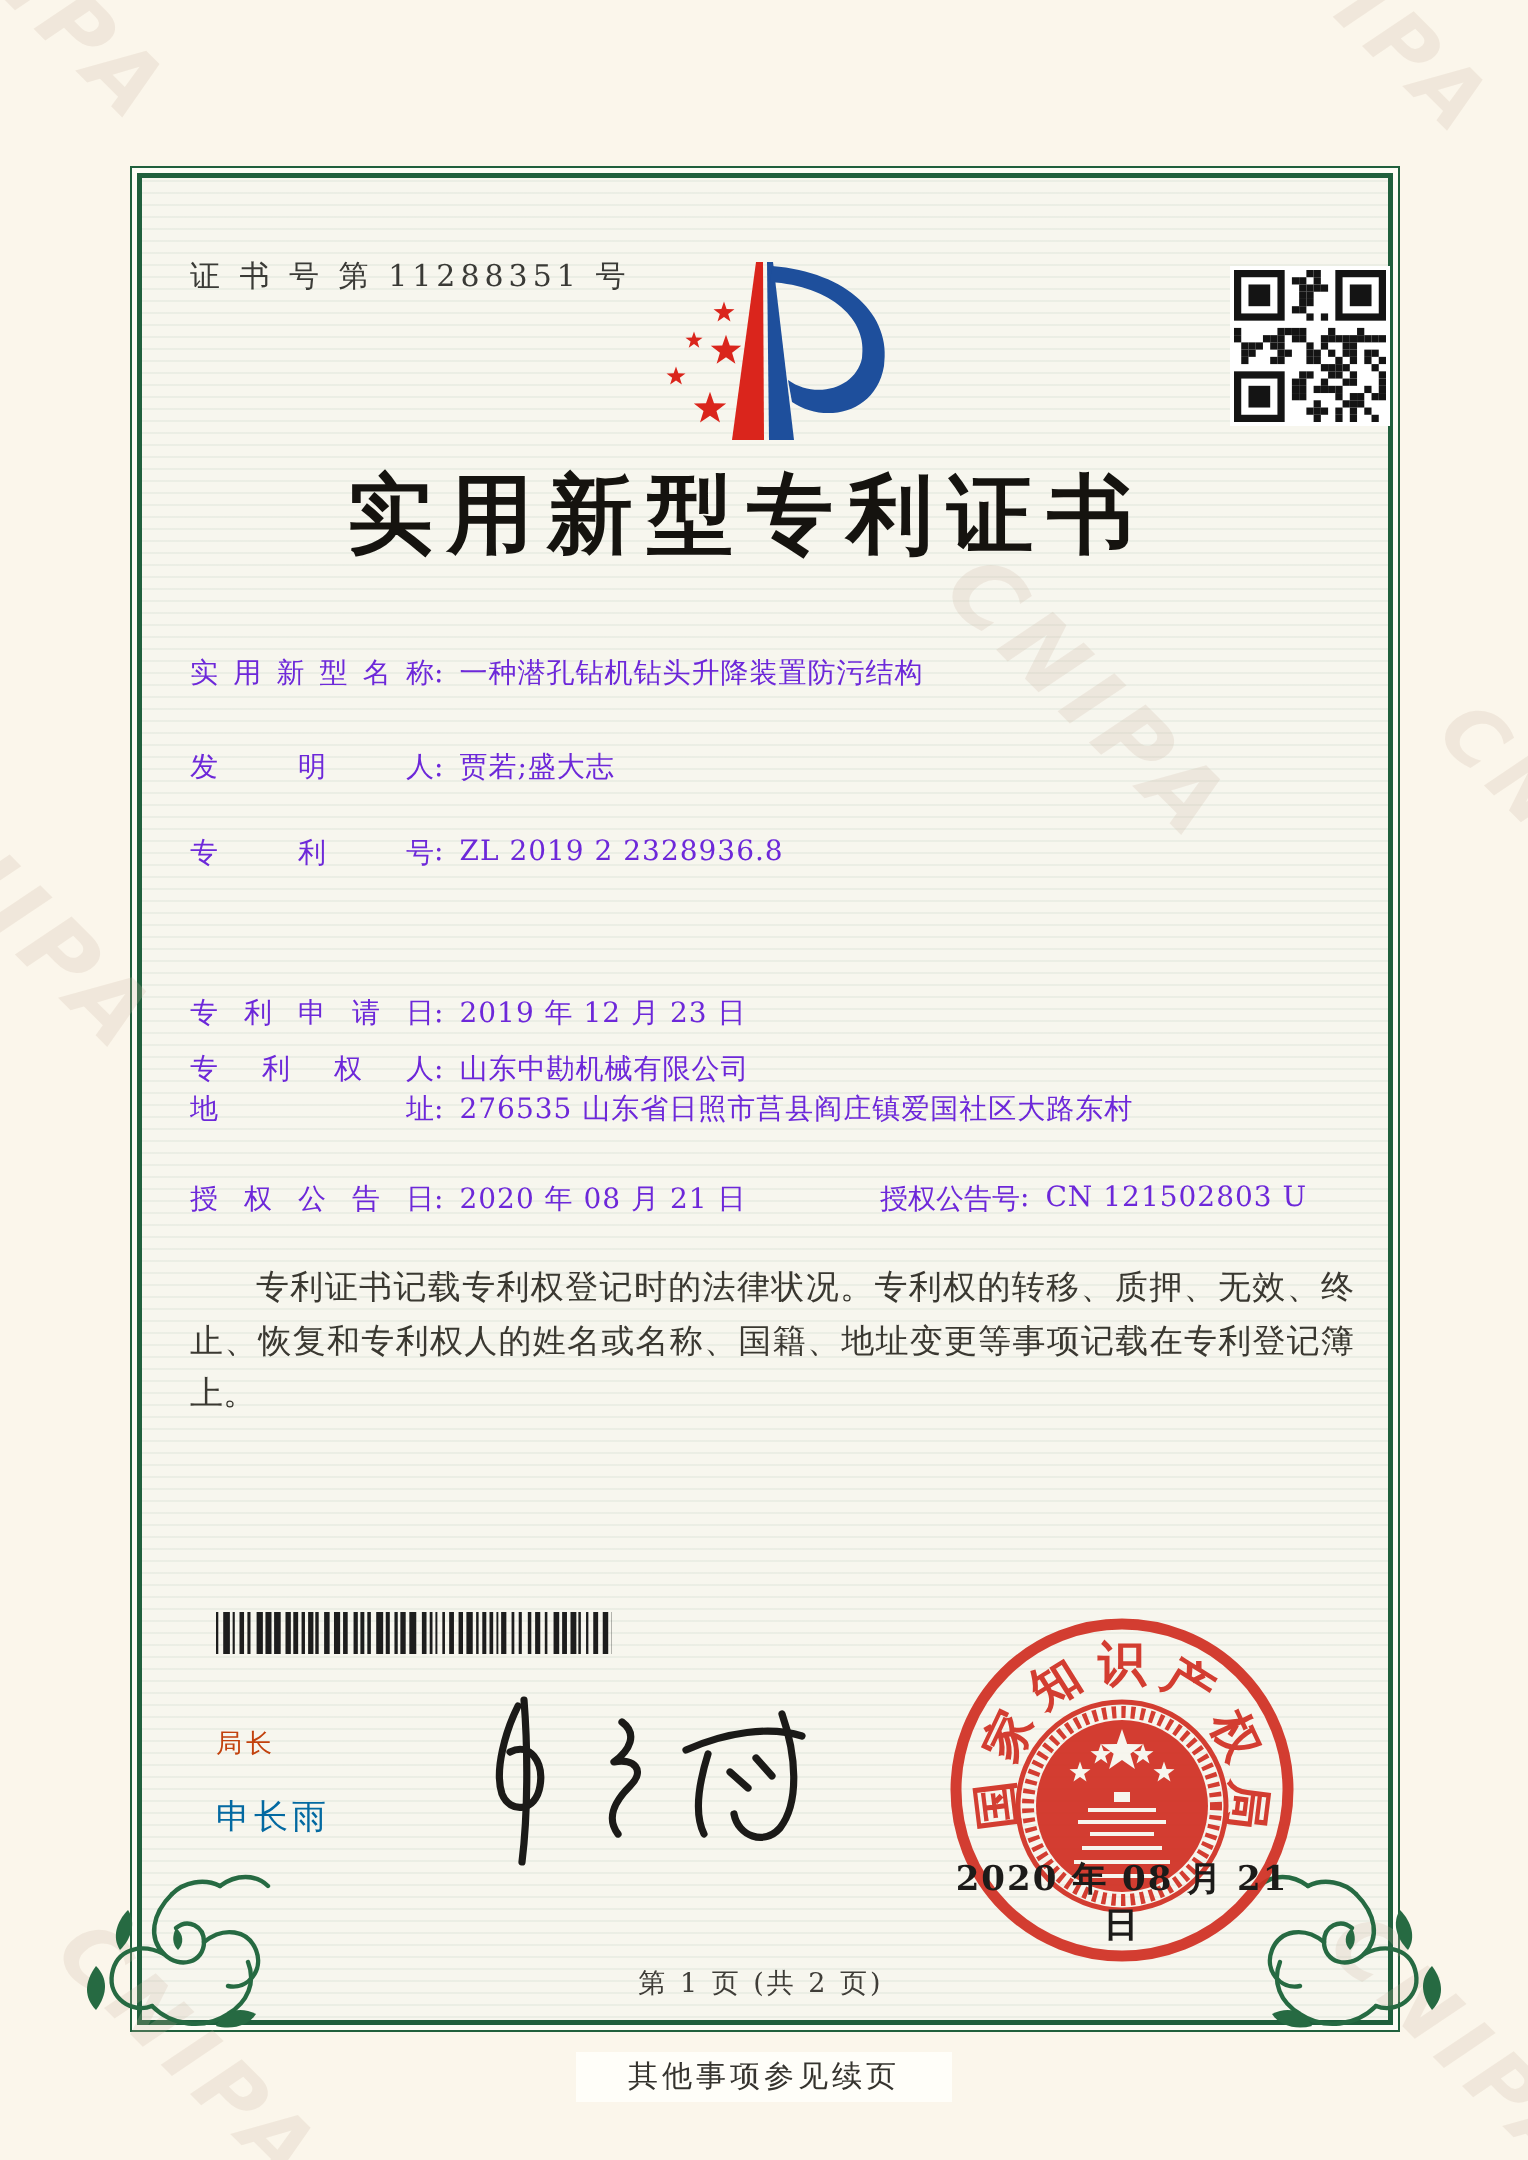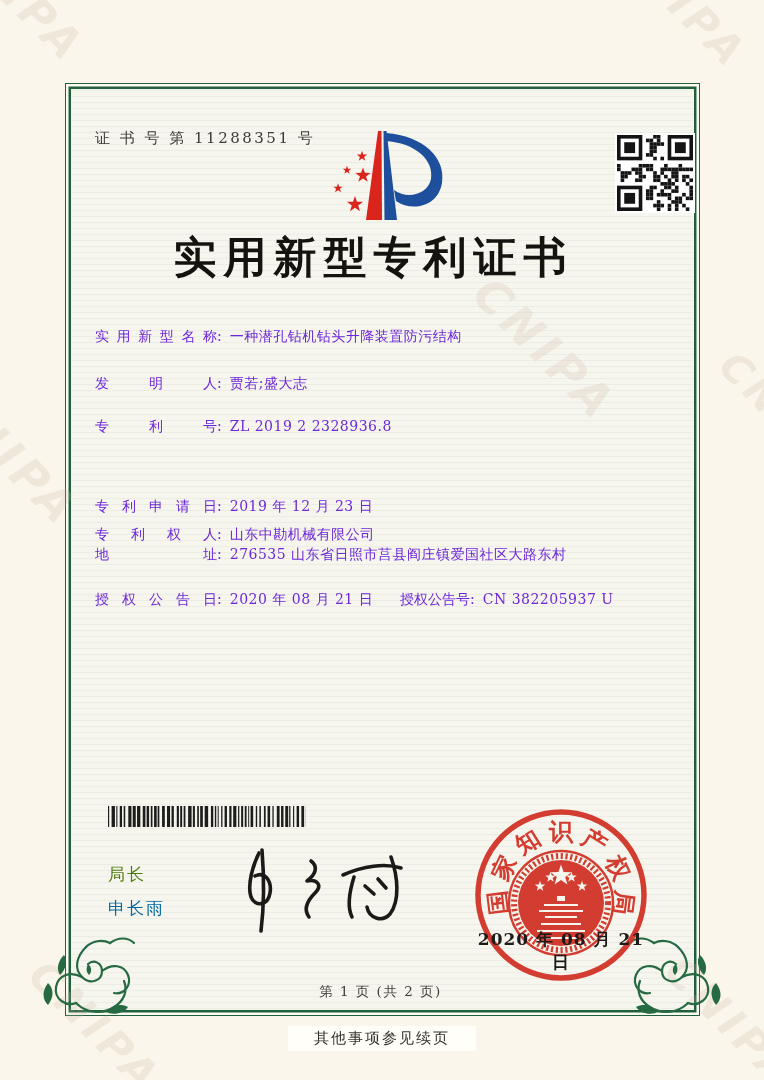--- a/index.html
+++ b/index.html
@@ -56,31 +56,31 @@
     position:absolute;left:65px;top:229px;width:617px;
     text-align:center;font-size:43px;font-weight:700;
     letter-spacing:7px;color:#15130f;z-index:3;
   }
   
   .field-row{position:absolute;left:95px;font-size:14px;color:#6d28d9;white-space:nowrap;z-index:3;}
   .field-label{display:inline-block;width:122px;text-align:justify;text-align-last:justify;vertical-align:top;}
   .field-colon{margin:0 2px 0 0;}
   .field-value{margin-left:6px;letter-spacing:.5px;}
   .field-pair2{position:absolute;left:305px;top:0;white-space:nowrap;}
-  .field-pair2 .field-label{width:auto;text-align-last:auto;}
+  .field-pair2 .field-label{width:auto;text-align-last:auto;margin-left:40px;}
   
   .body-text{
     position:absolute;left:95px;top:631px;width:582px;
     font-size:16.5px;line-height:26.5px;color:#3a3831;
     text-align:justify;z-index:3;
   }
   .body-text p{text-indent:2em;}
   
   .barcode{position:absolute;left:108px;top:806px;width:198px;height:21px;z-index:3;}
-  .sig-title{position:absolute;left:108px;top:863px;font-size:17px;color:#4d7c0f;letter-spacing:2px;z-index:3;}
+  .sig-title{position:absolute;left:108px;top:863px;font-size:13px;color:#c2410c;letter-spacing:2px;z-index:3;}
   .sig-name{position:absolute;left:108px;top:897px;font-size:17px;color:#0369a1;letter-spacing:2px;z-index:3;}
   .signature{position:absolute;left:215px;top:843px;width:205px;height:97px;z-index:3;}
   .seal{position:absolute;left:472px;top:806px;width:178px;height:178px;z-index:4;}
   .seal-date{
     position:absolute;left:468px;top:928px;width:186px;text-align:center;
     font-size:17px;font-weight:600;color:#1c1b19;letter-spacing:1px;z-index:5;
   }
   .pagination{
     position:absolute;left:65px;top:983px;width:631px;text-align:center;
     font-size:13.5px;color:#3f3d38;letter-spacing:1.5px;z-index:3;
@@ -304,25 +304,26 @@
 </div>
 <div class="field-row" style="top:526px;">
   <span class="field-label">专利权人</span><span class="field-colon">:</span><span class="field-value">山东中勘机械有限公司</span>
 </div>
 <div class="field-row" style="top:546px;">
   <span class="field-label">地址</span><span class="field-colon">:</span><span class="field-value">276535 山东省日照市莒县阎庄镇爱国社区大路东村</span>
 </div>
 <div class="field-row" style="top:591px;">
   <span class="field-label">授权公告日</span><span class="field-colon">:</span><span class="field-value">2020 年 08 月 21 日</span>
   <span class="field-pair2">
-    <span class="field-label">授权公告号</span><span class="field-colon">:</span><span class="field-value">CN 382205937 U</span>
+    <span class="field-label">授权公告号</span><span class="field-colon">:</span><span class="field-value">CN 121502803 U</span>
   </span>
 </div>
 
 <div class="body-text">
+  <p>专利证书记载专利权登记时的法律状况。专利权的转移、质押、无效、终止、恢复和专利权人的姓名或名称、国籍、地址变更等事项记载在专利登记簿上。</p>
 </div>
 
 <div class="barcode">
   <svg viewBox="0 0 198 21" width="198" height="21">
       <rect x="0" y="0" width="1.1479136518425839" height="21" fill="#1d1d1d"></rect>
       <rect x="3.6047420385315747" y="0" width="3.338154566864555" height="21" fill="#1d1d1d"></rect>
       <rect x="8.31597878295741" y="0" width="1.0770281624873301" height="21" fill="#1d1d1d"></rect>
       <rect x="11.75383353659596" y="0" width="2.271359907915518" height="21" fill="#1d1d1d"></rect>
       <rect x="15.69867535908645" y="0" width="1.544679984471146" height="21" fill="#1d1d1d"></rect>
       <rect x="20.29895799537141" y="0" width="3.1402612872609224" height="21" fill="#1d1d1d"></rect>

